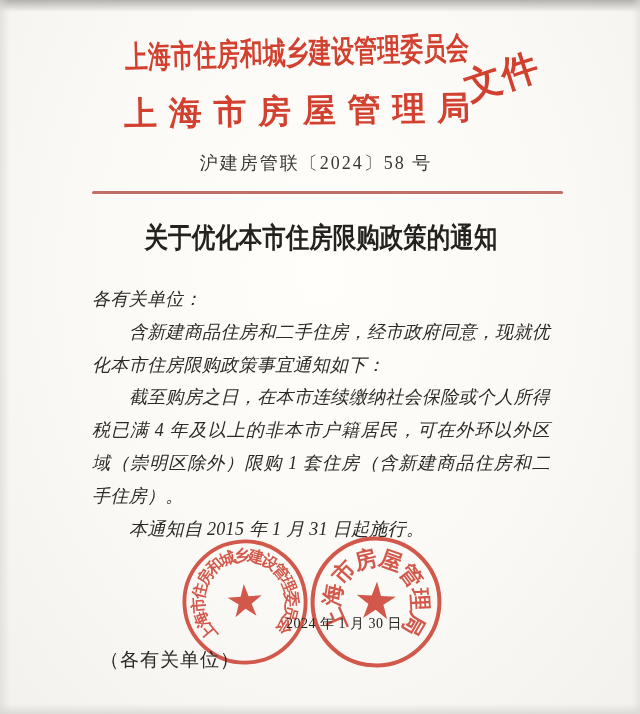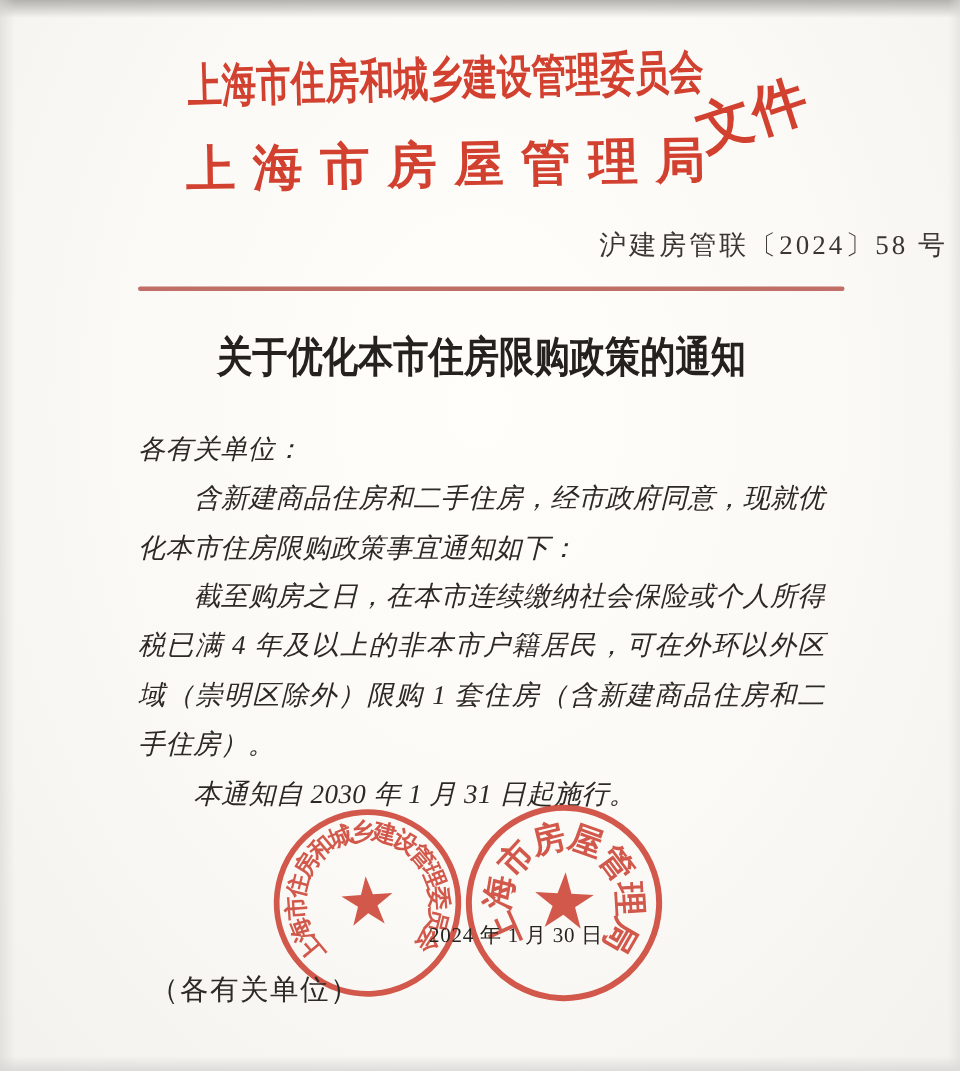--- a/index.html
+++ b/index.html
@@ -30,21 +30,21 @@
     font-size:33px;font-weight:bold;color:#d2402f;line-height:42px;
     text-align:justify;text-align-last:justify;
     transform:rotate(-1deg);
   }
   .doc-type{
     position:absolute;left:464px;top:52px;
     font-size:37px;font-weight:bold;color:#d2402f;
     transform:rotate(-18deg);white-space:nowrap;letter-spacing:1px;
   }
   .doc-number{
-    position:absolute;left:0;top:151px;width:632px;text-align:right;
+    position:absolute;left:0;top:151px;width:632px;text-align:center;
     font-size:18px;color:#3a3631;letter-spacing:2px;
   }
   .divider{
     position:absolute;left:92px;top:191px;width:471px;height:2.5px;
     background:#b5564d;opacity:.85;border-radius:2px;
   }
   .title{
     position:absolute;left:0;top:219px;width:642px;margin:0;
     text-align:center;font-size:28px;font-weight:bold;color:#24211e;
     transform:scaleX(.84);transform-origin:50% 50%;white-space:nowrap;
@@ -90,21 +90,21 @@
   <div class="doc-number">沪建房管联〔2024〕58 号</div>
 
   <div class="divider"></div>
 
   <h1 class="title">关于优化本市住房限购政策的通知</h1>
 
   <div class="body-text">
     <p class="salutation">各有关单位：</p>
     <p class="para">含新建商品住房和二手住房，经市政府同意，现就优化本市住房限购政策事宜通知如下：</p>
     <p class="para">截至购房之日，在本市连续缴纳社会保险或个人所得税已满 4 年及以上的非本市户籍居民，可在外环以外区域（崇明区除外）限购 1 套住房（含新建商品住房和二手住房）。</p>
-    <p class="para">本通知自 2030 年 1 月 31 日起施行。</p>
+    <p class="para">本通知自 2015 年 1 月 31 日起施行。</p>
   </div>
 
   <div class="seal seal-left">
       <svg viewBox="0 0 150 150">
         <circle cx="75" cy="75" r="71" fill="none" stroke="#cc4133" stroke-width="4.5"></circle>
         <polygon points="75.0,54.0 79.7,68.5 95.0,68.5 82.6,77.5 87.3,92.0 75.0,83.0 62.7,92.0 67.4,77.5 55.0,68.5 70.3,68.5" fill="#cc4133"></polygon>
         <text x="30.504065309377893" y="107.32818887608602" transform="rotate(-126 30.504065309377893 107.32818887608602)" text-anchor="middle" dominant-baseline="central" font-size="18.5" font-weight="bold" fill="#cc4133" font-family="&quot;Liberation Serif&quot;,&quot;DejaVu Serif&quot;,serif">上</text>
         <text x="22.69189160376655" y="91.99593469062211" transform="rotate(-108 22.69189160376655 91.99593469062211)" text-anchor="middle" dominant-baseline="central" font-size="18.5" font-weight="bold" fill="#cc4133" font-family="&quot;Liberation Serif&quot;,&quot;DejaVu Serif&quot;,serif">海</text>
         <text x="20" y="75" transform="rotate(-90 20 75)" text-anchor="middle" dominant-baseline="central" font-size="18.5" font-weight="bold" fill="#cc4133" font-family="&quot;Liberation Serif&quot;,&quot;DejaVu Serif&quot;,serif">市</text>
         <text x="22.691891603766557" y="58.00406530937789" transform="rotate(-72 22.691891603766557 58.00406530937789)" text-anchor="middle" dominant-baseline="central" font-size="18.5" font-weight="bold" fill="#cc4133" font-family="&quot;Liberation Serif&quot;,&quot;DejaVu Serif&quot;,serif">住</text>

